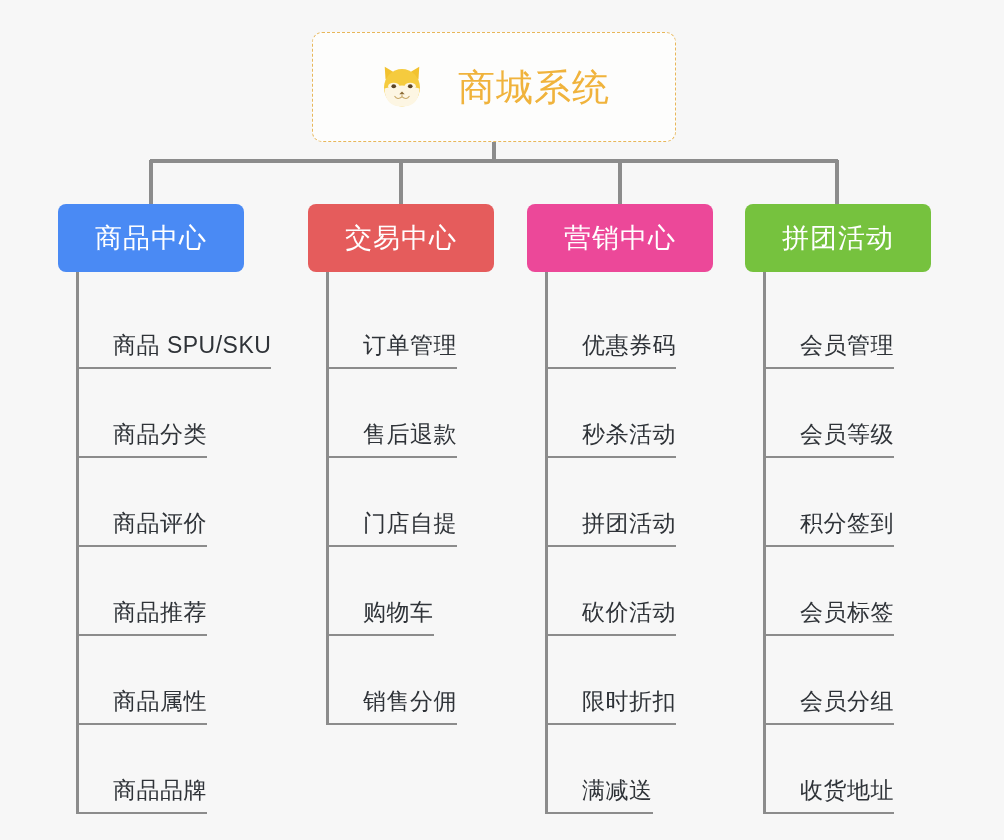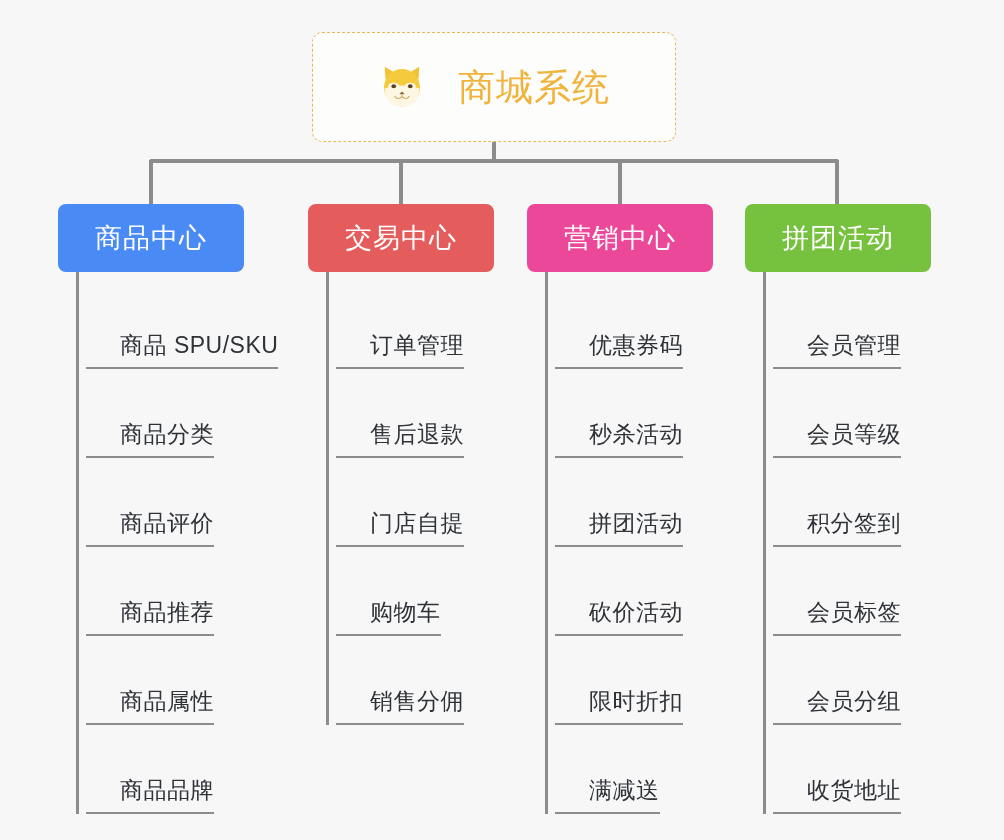--- a/index.html
+++ b/index.html
@@ -86,21 +86,20 @@
     margin-left: 18px;
     border-left: 3px solid #8c8c8c;
     padding-top: 8px;
   }
   .leaf {
     position: relative;
     height: 89px;
     box-sizing: border-box;
     display: flex;
     align-items: flex-end;
-    margin-left: 7px;
   }
   .leaf-label {
     display: inline-block;
     margin-left: 34px;
     padding-bottom: 7px;
     border-bottom: 2px solid #8c8c8c;
     font-size: 23px;
     line-height: 1.25;
     color: #2f3338;
     white-space: nowrap;

